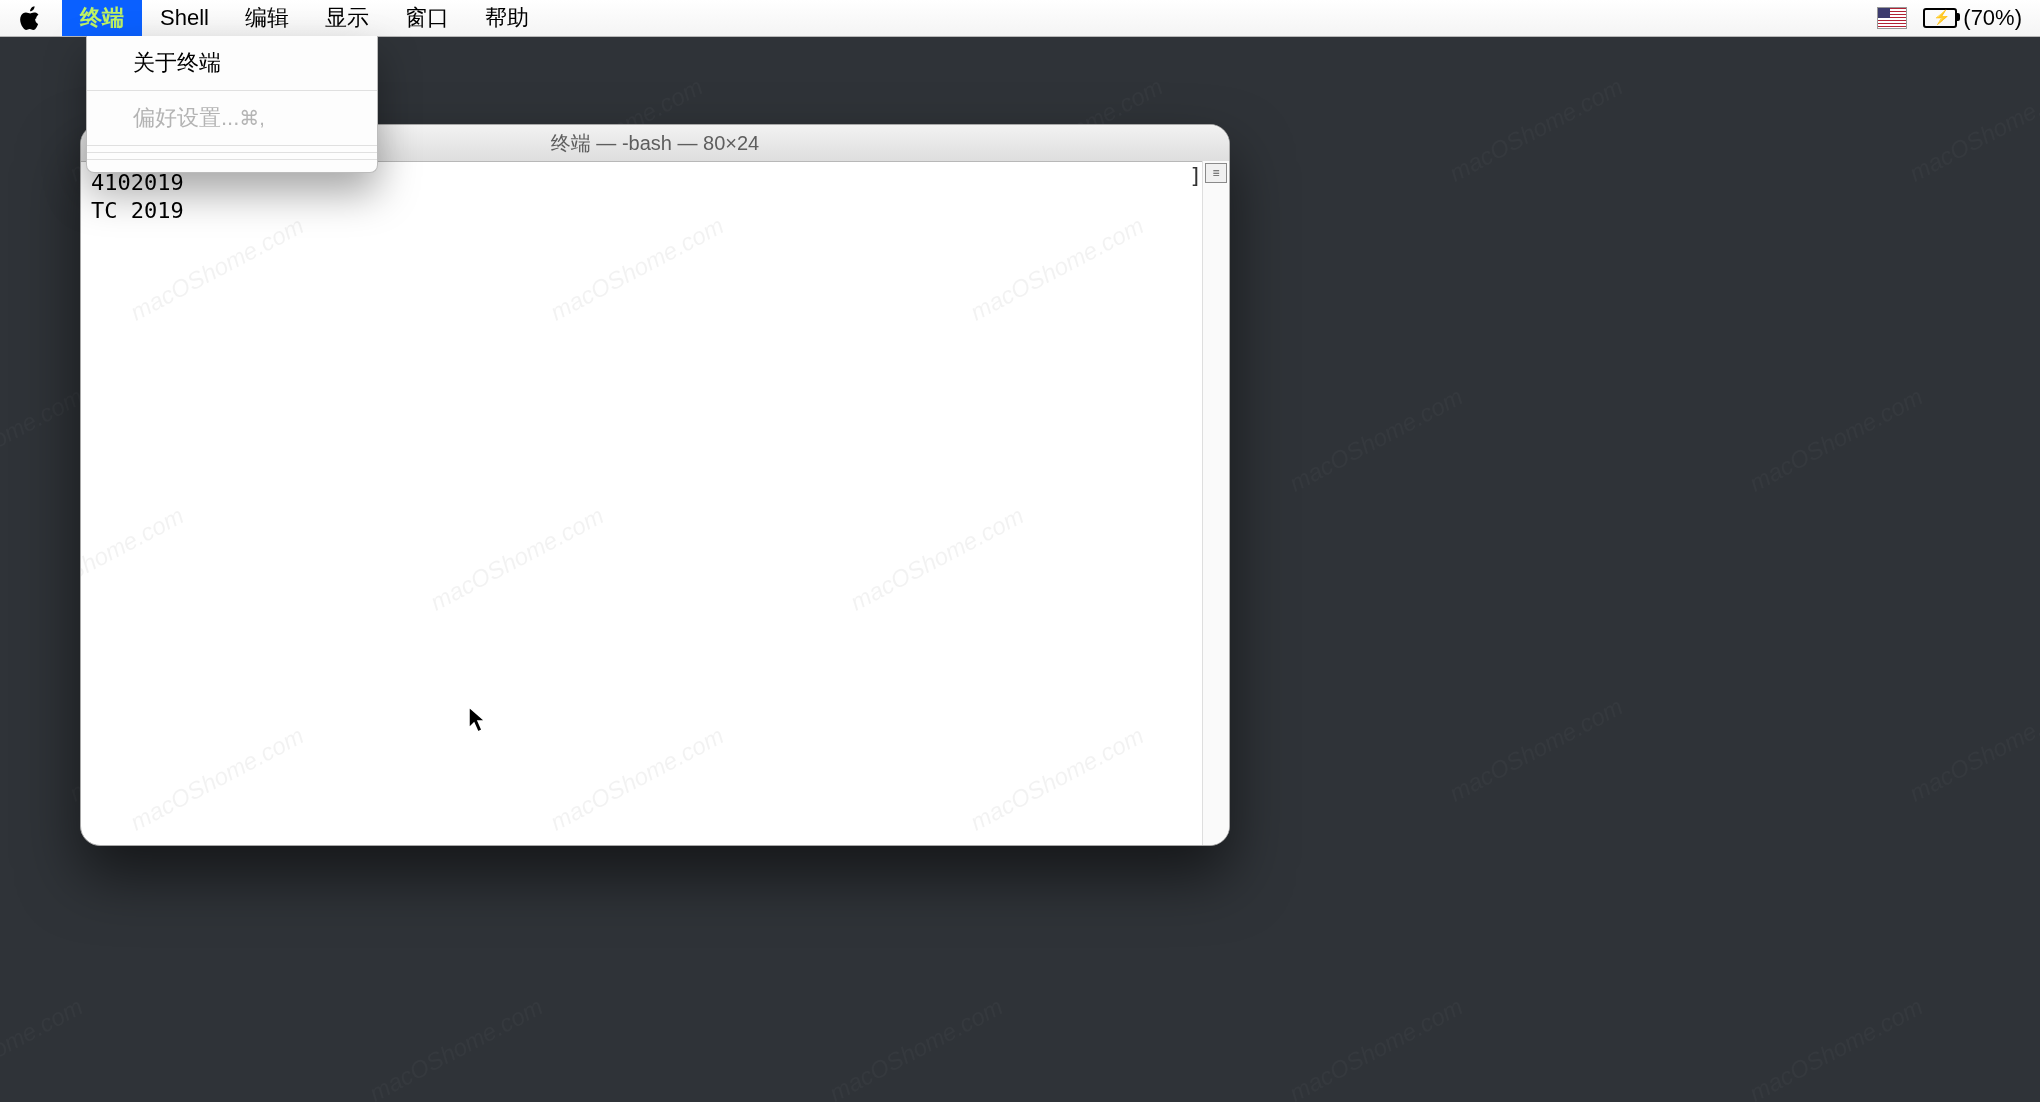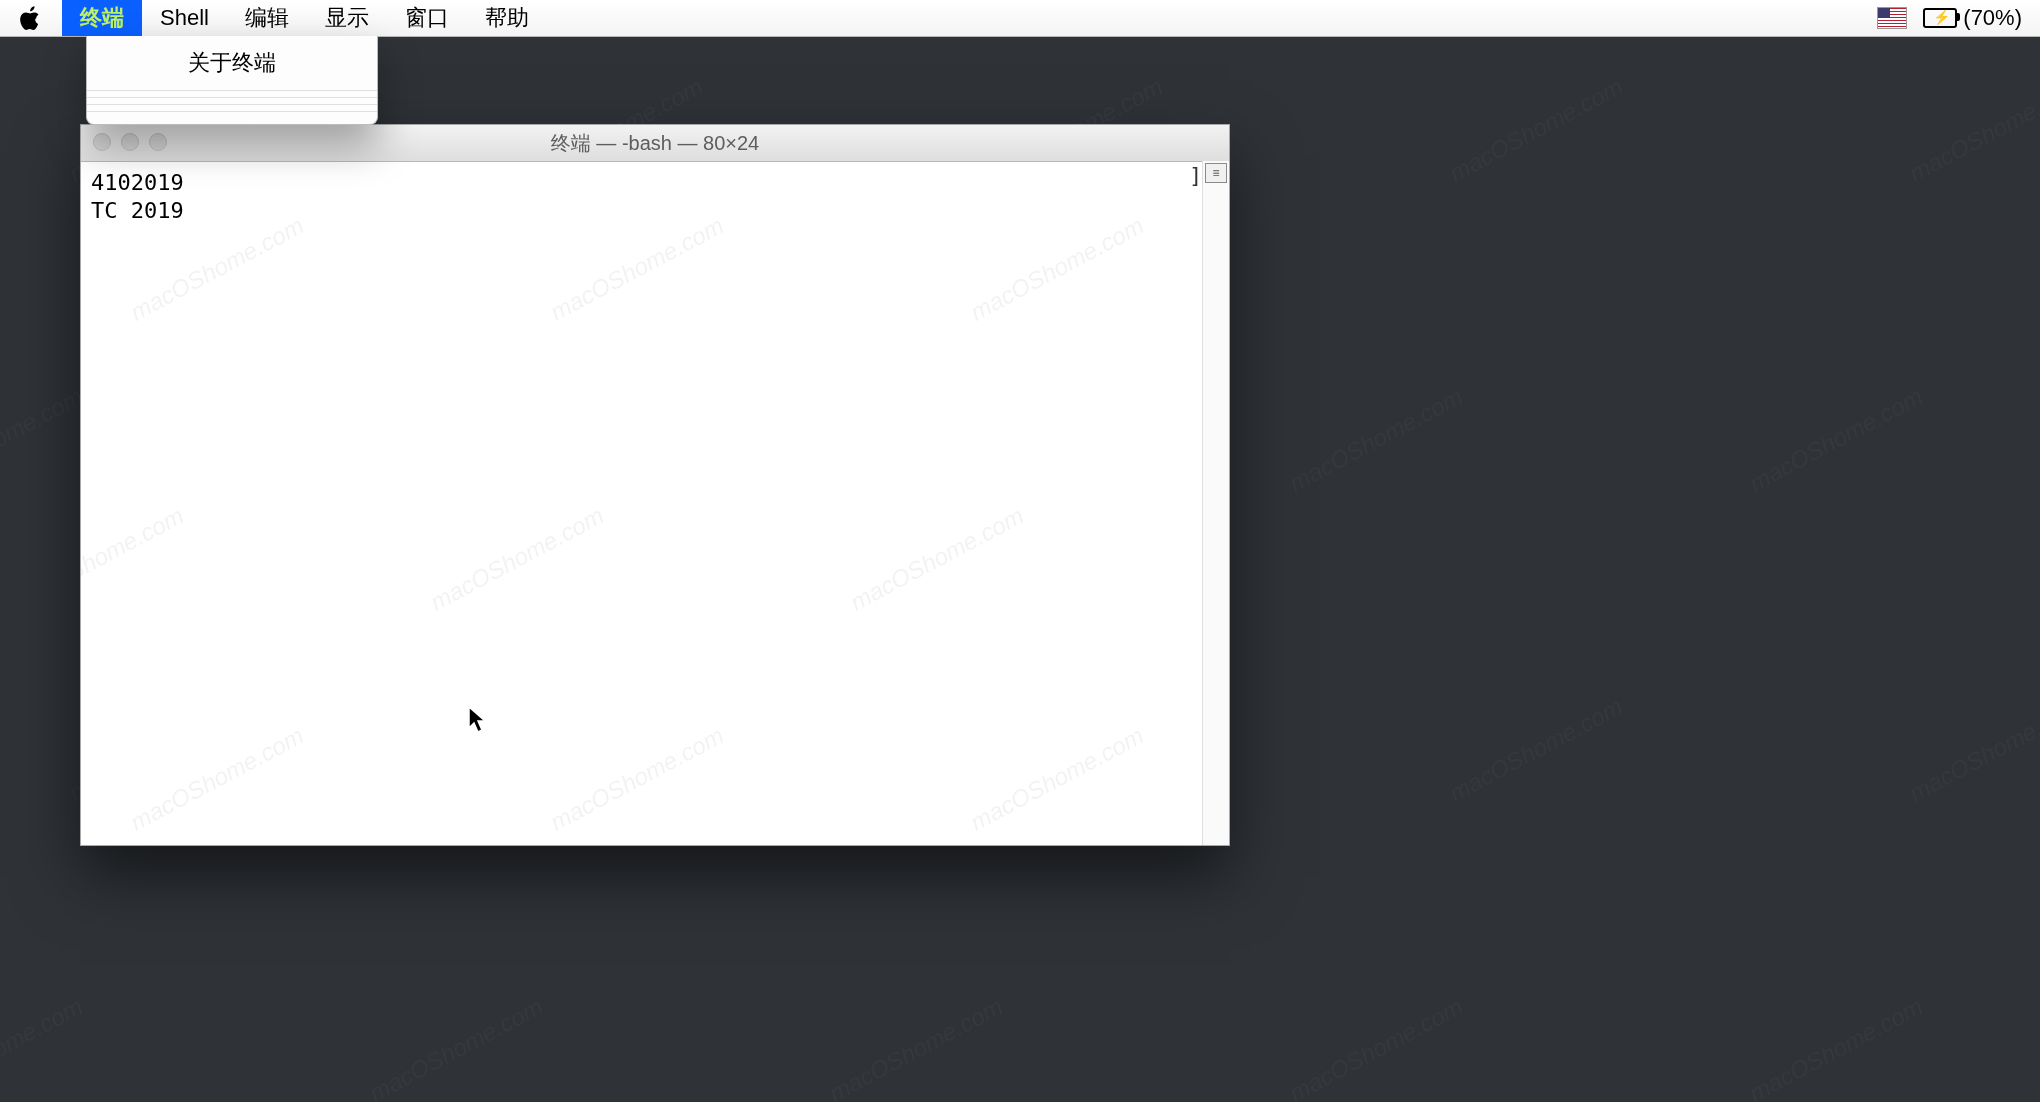--- a/index.html
+++ b/index.html
@@ -129,21 +129,21 @@
 
   
   .window {
     position: absolute;
     left: 80px;
     top: 124px;
     width: 1148px;
     height: 720px;
     background: #fff;
     border: 1px solid #a8a8a8;
-    border-radius: 0;
+    border-radius: 20px;
     box-shadow: 0 30px 60px rgba(0,0,0,0.55);
     overflow: hidden;
   }
   .window-titlebar {
     height: 36px;
     background: linear-gradient(#f2f2f2, #dedede);
     border-bottom: 1px solid #b8b8b8;
     display: flex;
     align-items: center;
     justify-content: center;
@@ -231,24 +231,25 @@
     border: 1px solid #bcbcbc;
     border-top: none;
     border-radius: 0 0 8px 8px;
     box-shadow: 0 20px 40px rgba(0,0,0,0.35);
     padding: 6px 0;
     font-size: 22px;
   }
   .dropdown .d-item {
     display: flex;
     align-items: center;
-    justify-content: center;
+    justify-content: flex-start;
     padding: 6px 18px;
     color: #000;
     cursor: default;
+    margin-left: 28px;
   }
   .dropdown .d-item.disabled {
     color: #b4b4b4;
   }
   .dropdown .d-item .shortcut {
     color: inherit;
     font-size: 20px;
     white-space: nowrap;
   }
   .dropdown .d-sep {
@@ -349,20 +350,24 @@
       <span>(70%)</span>
     </span>
   </div>
 </div>
 
 <div class="dropdown">
   <div class="d-item">
     <span>关于终端</span>
   </div>
   <div class="d-sep"></div>
+  <div class="d-item disabled">
+    <span>偏好设置...</span>
+    <span class="shortcut">⌘,</span>
+  </div>
   <div class="d-sep"></div>
   <div class="d-sep"></div>
   <div class="d-sep"></div>
 </div>
 
 <div class="cursor-arrow" style="left:470px; top:708px;">
   <svg width="20" height="28" viewBox="0 0 20 28">
     <path d="M1 1 L1 22 L6 17 L10 26 L14 24 L10 15 L17 15 Z" fill="#000" stroke="#fff" stroke-width="1.5"></path>
   </svg>
 </div>

